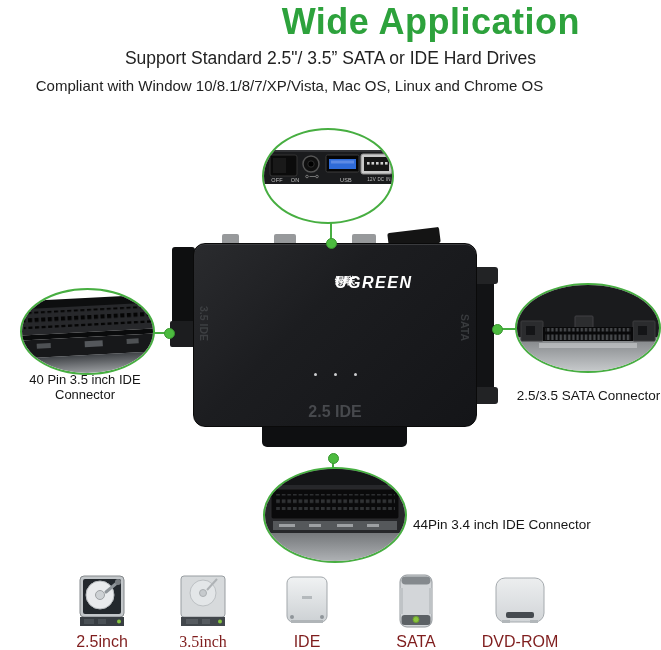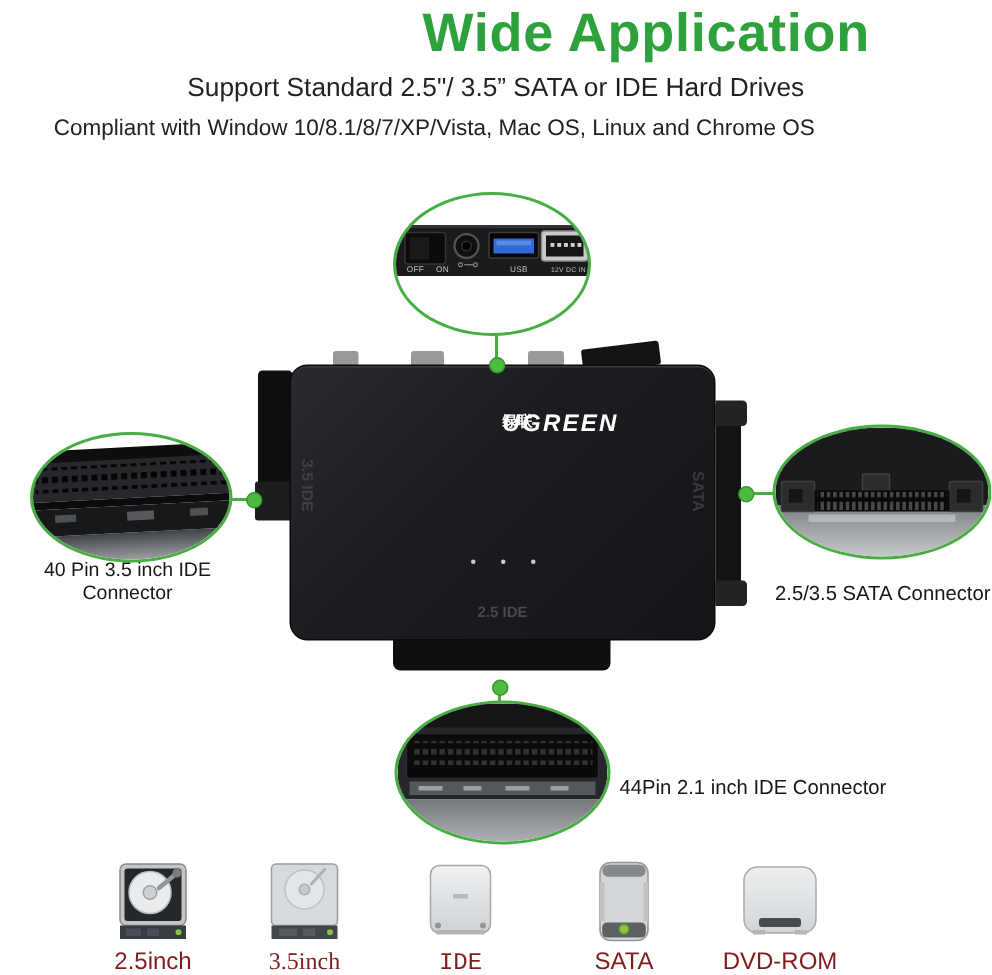--- a/index.html
+++ b/index.html
@@ -29,21 +29,21 @@
     background:linear-gradient(135deg,#2a2b2e 0%,#1c1d20 40%,#141518 100%);
     border:1px solid #0a0a0a;box-shadow:inset 0 1px 0 #3a3b3e;
   }
   .brandline{left:193px;top:274px;width:284px;text-align:center;z-index:3;color:#fff;font-size:16px;font-weight:bold;}
   .brandline .lat{font-style:italic;letter-spacing:1.5px;position:static;text-align:center;}
   .brandline .cn{position:static;margin-left:5px;font-size:10px;}
   .model{left:193px;top:296px;width:284px;text-align:center;z-index:3;color:#d9d9d9;font-size:8.5px;font-weight:bold;letter-spacing:.8px;}
   .vtext{writing-mode:vertical-rl;z-index:3;font-weight:bold;}
   .lbl-ide35{left:198px;top:306px;height:62px;font-size:10.5px;color:#3d3f42;}
   .lbl-sata-side{left:459px;top:314px;height:56px;font-size:10.5px;color:#393b3e;}
-  .lbl-ide25{left:193px;top:403px;width:284px;text-align:center;font-size:10px;color:#47494d;z-index:3;font-weight:bold;}
+  .lbl-ide25{left:193px;top:403px;width:284px;text-align:center;font-size:16px;color:#47494d;z-index:3;font-weight:bold;}
   .led{width:3px;height:3px;border-radius:50%;background:#dfe0e1;top:373px;z-index:3;opacity:.9;}
   .led1{left:314px;} .led2{left:334px;} .led3{left:354px;}
 
   
   .ellipse{border:2px solid #47ae41;border-radius:50%;overflow:hidden;background:#fff;z-index:5;}
   .el-top{left:262px;top:128px;width:132px;height:96px;}
   .el-left{left:20px;top:288px;width:135px;height:87px;}
   .el-right{left:515px;top:283px;width:146px;height:90px;}
   .el-bottom{left:263px;top:467px;width:144px;height:96px;}
   .ellipse svg{left:0;top:0;}
@@ -64,21 +64,21 @@
 
   
   .plabel{color:#c0c0c0;font-size:5.5px;z-index:7;letter-spacing:.2px;text-align:center;}
   .pl-off{left:5px;top:47px;width:16px;}
   .pl-on{left:24px;top:47px;width:14px;}
   .pl-usb{left:66px;top:47px;width:32px;}
   .pl-power{left:98px;top:47px;width:34px;font-size:4.5px;}
 
   
   .drive{top:574px;width:104px;height:76px;z-index:2;}
-  .d1{left:50px;} .d2{left:151px;font-family:Liberation Serif, serif;} .d3{left:255px;font-family:Liberation Mono, monospace;} .d4{left:364px;} .d5{left:468px;}
+  .d1{left:50px;} .d2{left:151px;font-family:Liberation Serif, serif;} .d3{left:255px;} .d4{left:364px;} .d5{left:468px;}
   .drive svg{left:24px;top:0;}
   .drive .dlabel{left:0;top:59px;width:104px;text-align:center;font-size:16px;color:#7f1d1d;}
 </style>
 </head>
 <body>
 
 <div id="stage">
 
   <div class="title">Wide Application</div>
   <div class="sub1">Support Standard 2.5"/ 3.5” SATA or IDE Hard Drives</div>
@@ -220,21 +220,21 @@
           <rect x="44" y="55" width="12" height="3"></rect>
         <rect x="72" y="55" width="16" height="3"></rect>
           <rect x="102" y="55" width="12" height="3"></rect>
       </g>
       <rect x="0" y="64" width="140" height="28" fill="url(#gBotB)"></rect>
     </svg>
   </div>
 
   <div class="callout-label cl-left">40 Pin 3.5 inch IDE Connector</div>
   <div class="callout-label cl-right">2.5/3.5 SATA Connector</div>
-  <div class="callout-label cl-bottom">44Pin 2.1 inch IDE Connector</div>
+  <div class="callout-label cl-bottom">44Pin 3.4 inch IDE Connector</div>
 
   <div class="drive d1">
     <svg width="56" height="56" viewBox="0 0 56 56">
       <rect x="6" y="2" width="44" height="41" rx="4" fill="#c2c6c9" stroke="#85898c"></rect>
       <rect x="9" y="5" width="38" height="35" rx="2" fill="#23282d"></rect>
       <circle cx="26" cy="21" r="14" fill="#e9ebed" stroke="#b9bdc0"></circle>
       <circle cx="26" cy="21" r="4.5" fill="#cdd1d4" stroke="#9da1a4"></circle>
       <path d="M44 8 L32 18" stroke="#8f959a" stroke-width="3" stroke-linecap="round"></path>
       <circle cx="44" cy="8" r="3" fill="#777c80"></circle>
       <rect x="6" y="43" width="44" height="9" fill="#383d42"></rect>

